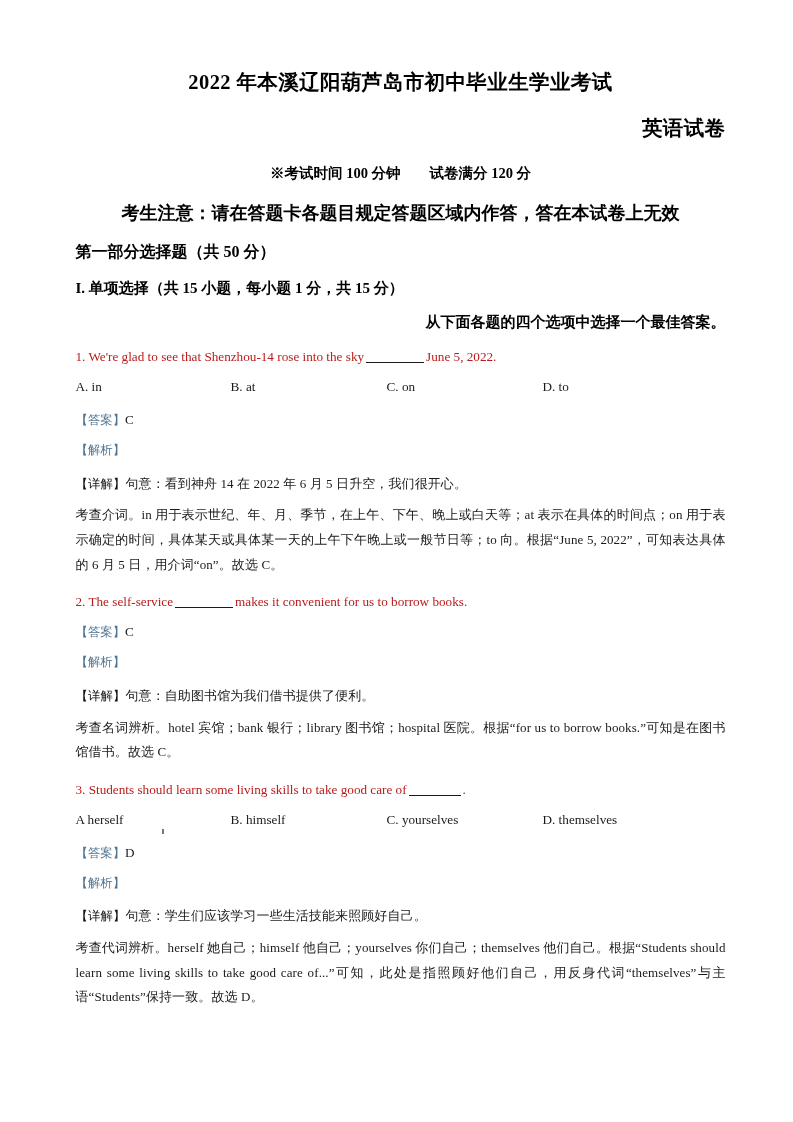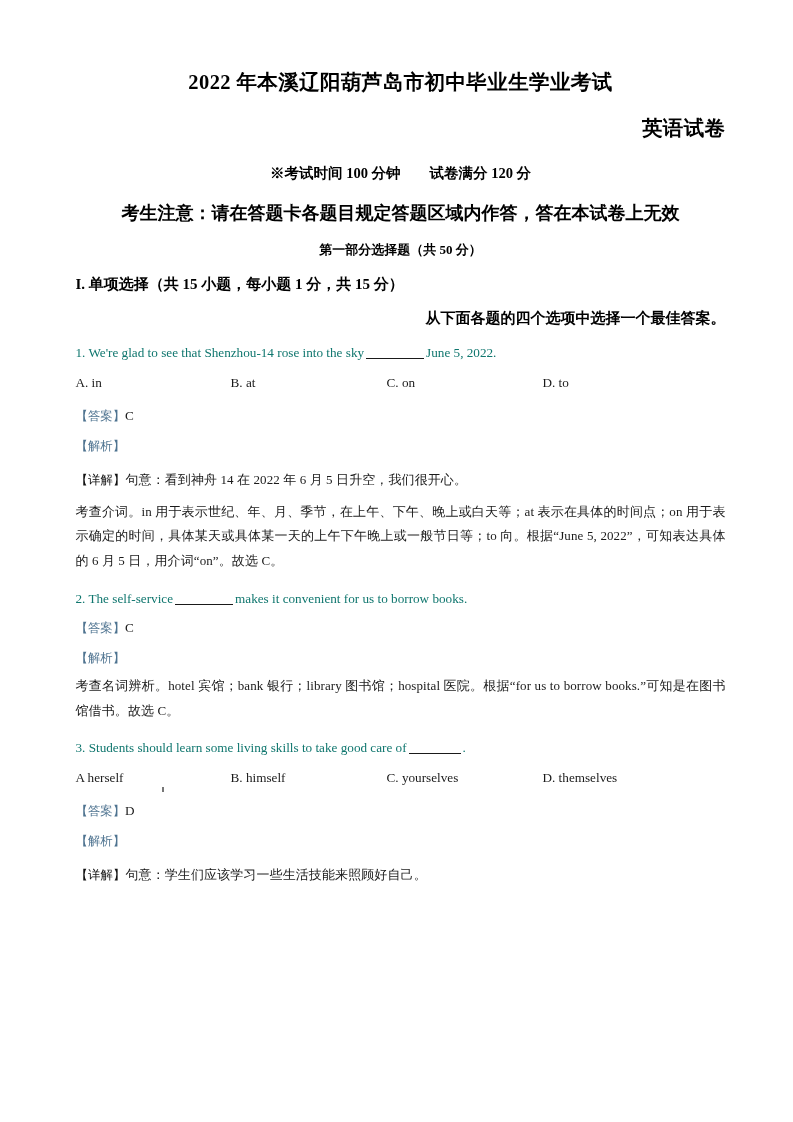--- a/index.html
+++ b/index.html
@@ -57,23 +57,22 @@
   }
   .notice {
     text-align: center;
     font-weight: bold;
     font-size: 18px;
     margin: 0;
     padding-top: 19px;
     line-height: 1.3;
   }
   .part-title {
-    text-align: center;
-    font-weight: bold;
-    font-size: 13px;
+    font-weight: bold;
+    font-size: 16px;
     margin: 0;
     padding-top: 17px;
     line-height: 1.3;
   }
   .section-title {
     text-align: left;
     font-weight: bold;
     font-size: 15px;
     margin: 0;
     padding-top: 16px;
@@ -89,21 +88,21 @@
   }
 
   
   .question-block {
     padding-top: 16px;
   }
   .q-stem {
     font-size: 13.2px;
     line-height: 1.35;
     margin: 0;
-    color: #0f766e;
+    color: #b91c1c;
   }
   .q-options {
     position: relative;
     height: 20px;
     margin-top: 13px;
     font-size: 13.2px;
     color: #1a1a1a;
   }
   .q-options .opt {
     position: absolute;
@@ -226,20 +225,23 @@
     <div class="question-block">
       <p class="q-stem">
         <span>2.</span>
         <span>The self-service</span><span class="blank"></span><span>makes it convenient for us to borrow books.</span>
       </p>
       <p class="answer-line">
         <span class="marker">【答案】</span><span class="answer-letter">C</span>
       </p>
       <p class="analysis-line">
         <span class="marker">【解析】</span>
+      </p>
+      <p class="explain-para">
+        <span class="marker-inline">【详解】</span><span>句意：自助图书馆为我们借书提供了便利。</span>
       </p>
       <p class="explain-para tight">考查名词辨析。hotel 宾馆；bank 银行；library 图书馆；hospital 医院。根据“for us to borrow books.”可知是在图书馆借书。故选 C。</p>
     </div>
 
     <div class="question-block">
       <p class="q-stem">
         <span>3.</span>
         <span>Students should learn some living skills to take good care of</span><span class="blank narrow"></span><span>.</span>
       </p>
       <div class="q-options">
@@ -251,17 +253,18 @@
       </div>
       <p class="answer-line">
         <span class="marker">【答案】</span><span class="answer-letter">D</span>
       </p>
       <p class="analysis-line">
         <span class="marker">【解析】</span>
       </p>
       <p class="explain-para">
         <span class="marker-inline">【详解】</span><span>句意：学生们应该学习一些生活技能来照顾好自己。</span>
       </p>
+      <p class="explain-para tight">考查代词辨析。herself 她自己；himself 他自己；yourselves 你们自己；themselves 他们自己。根据“Students should learn some living skills to take good care of...”可知，此处是指照顾好他们自己，用反身代词“themselves”与主语“Students”保持一致。故选 D。</p>
     </div>
 
   </div>
 
 </div>
 
 </body></html>

